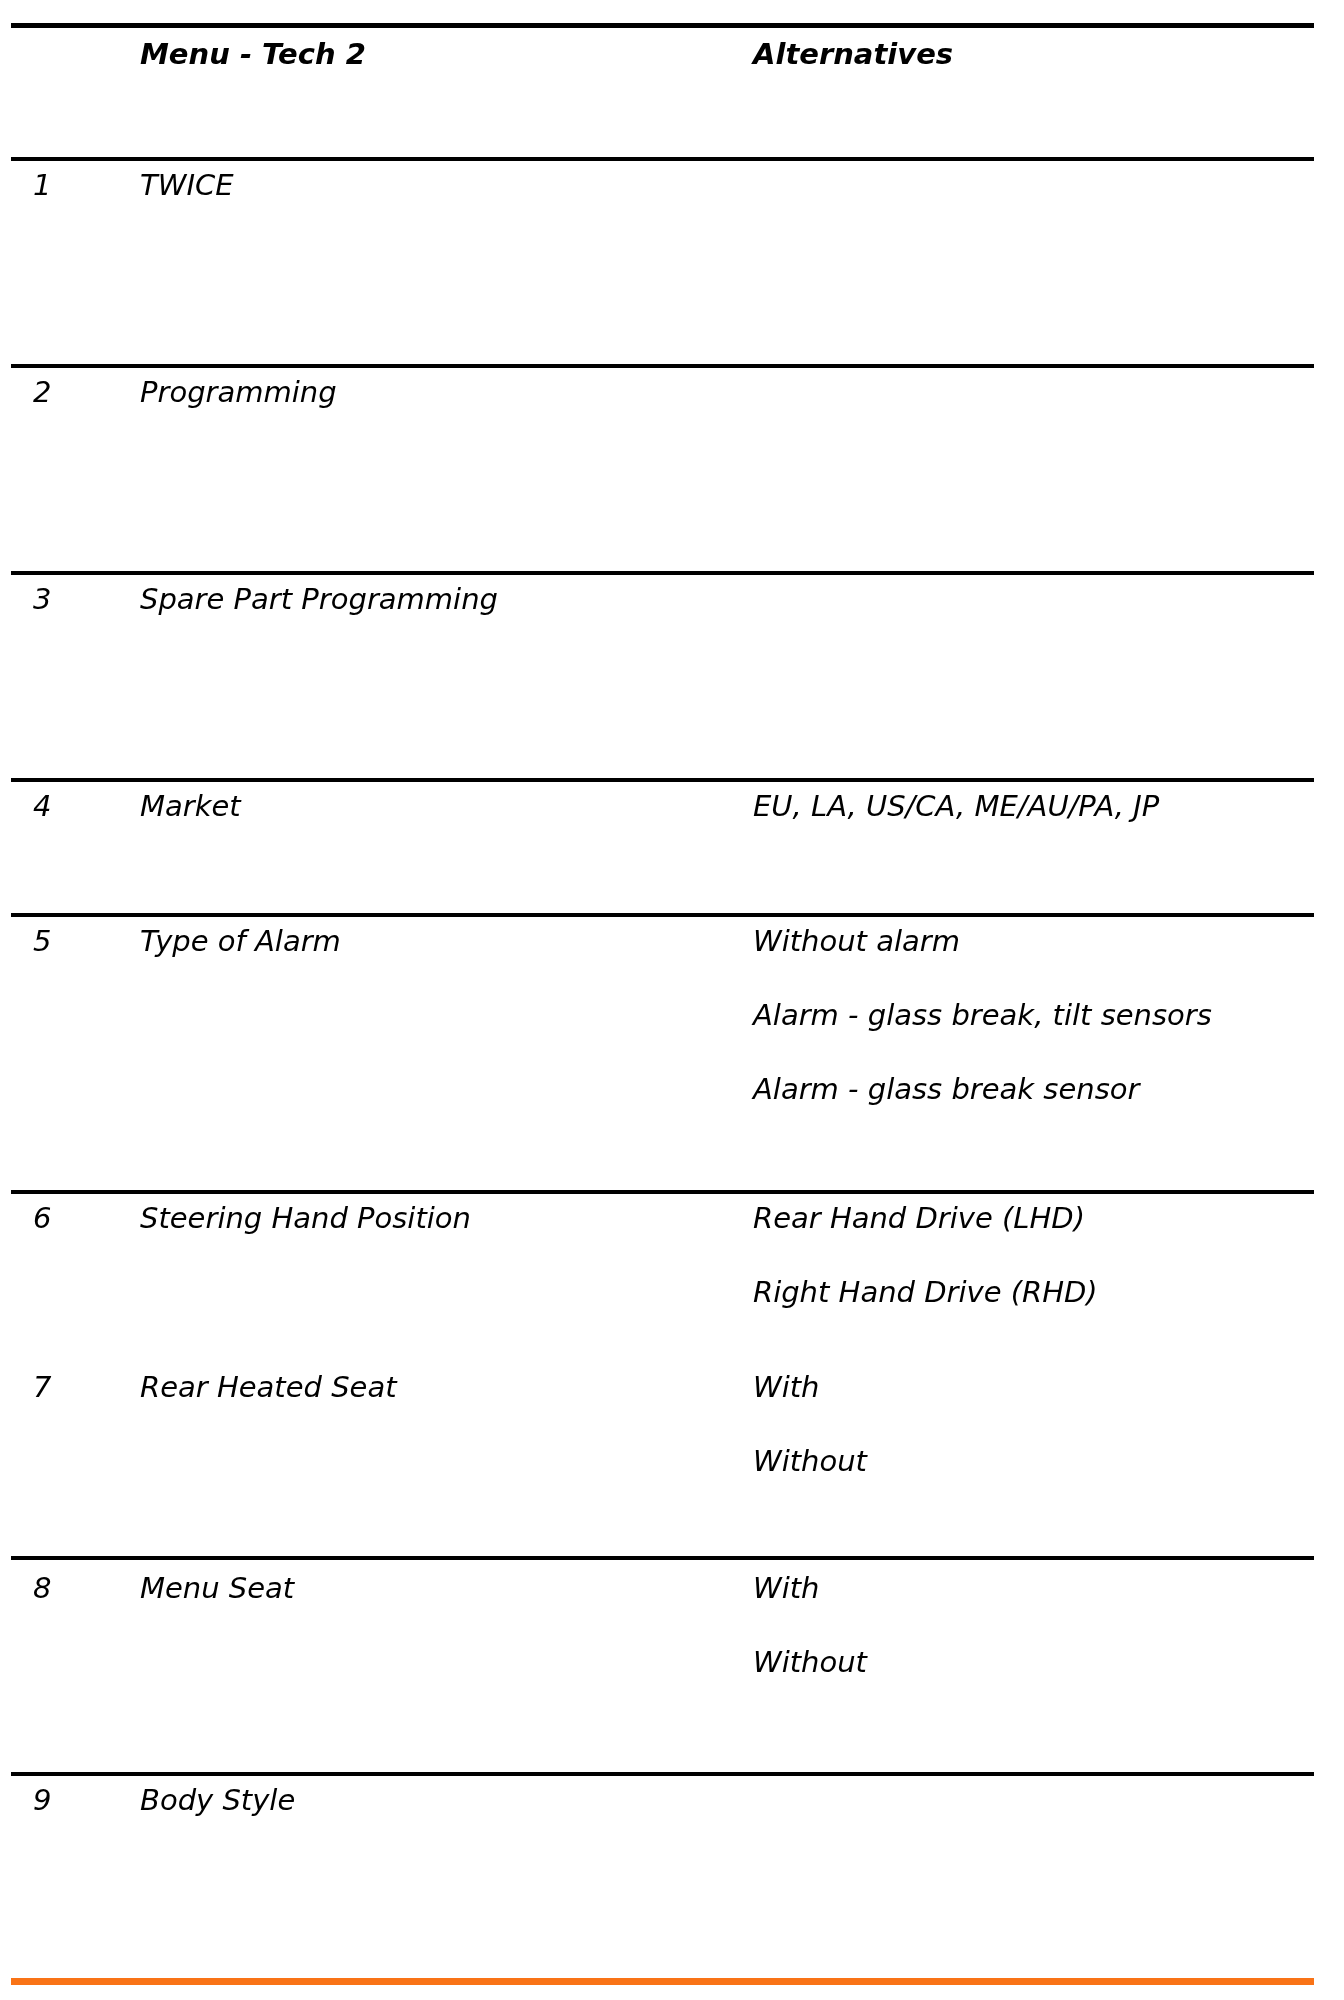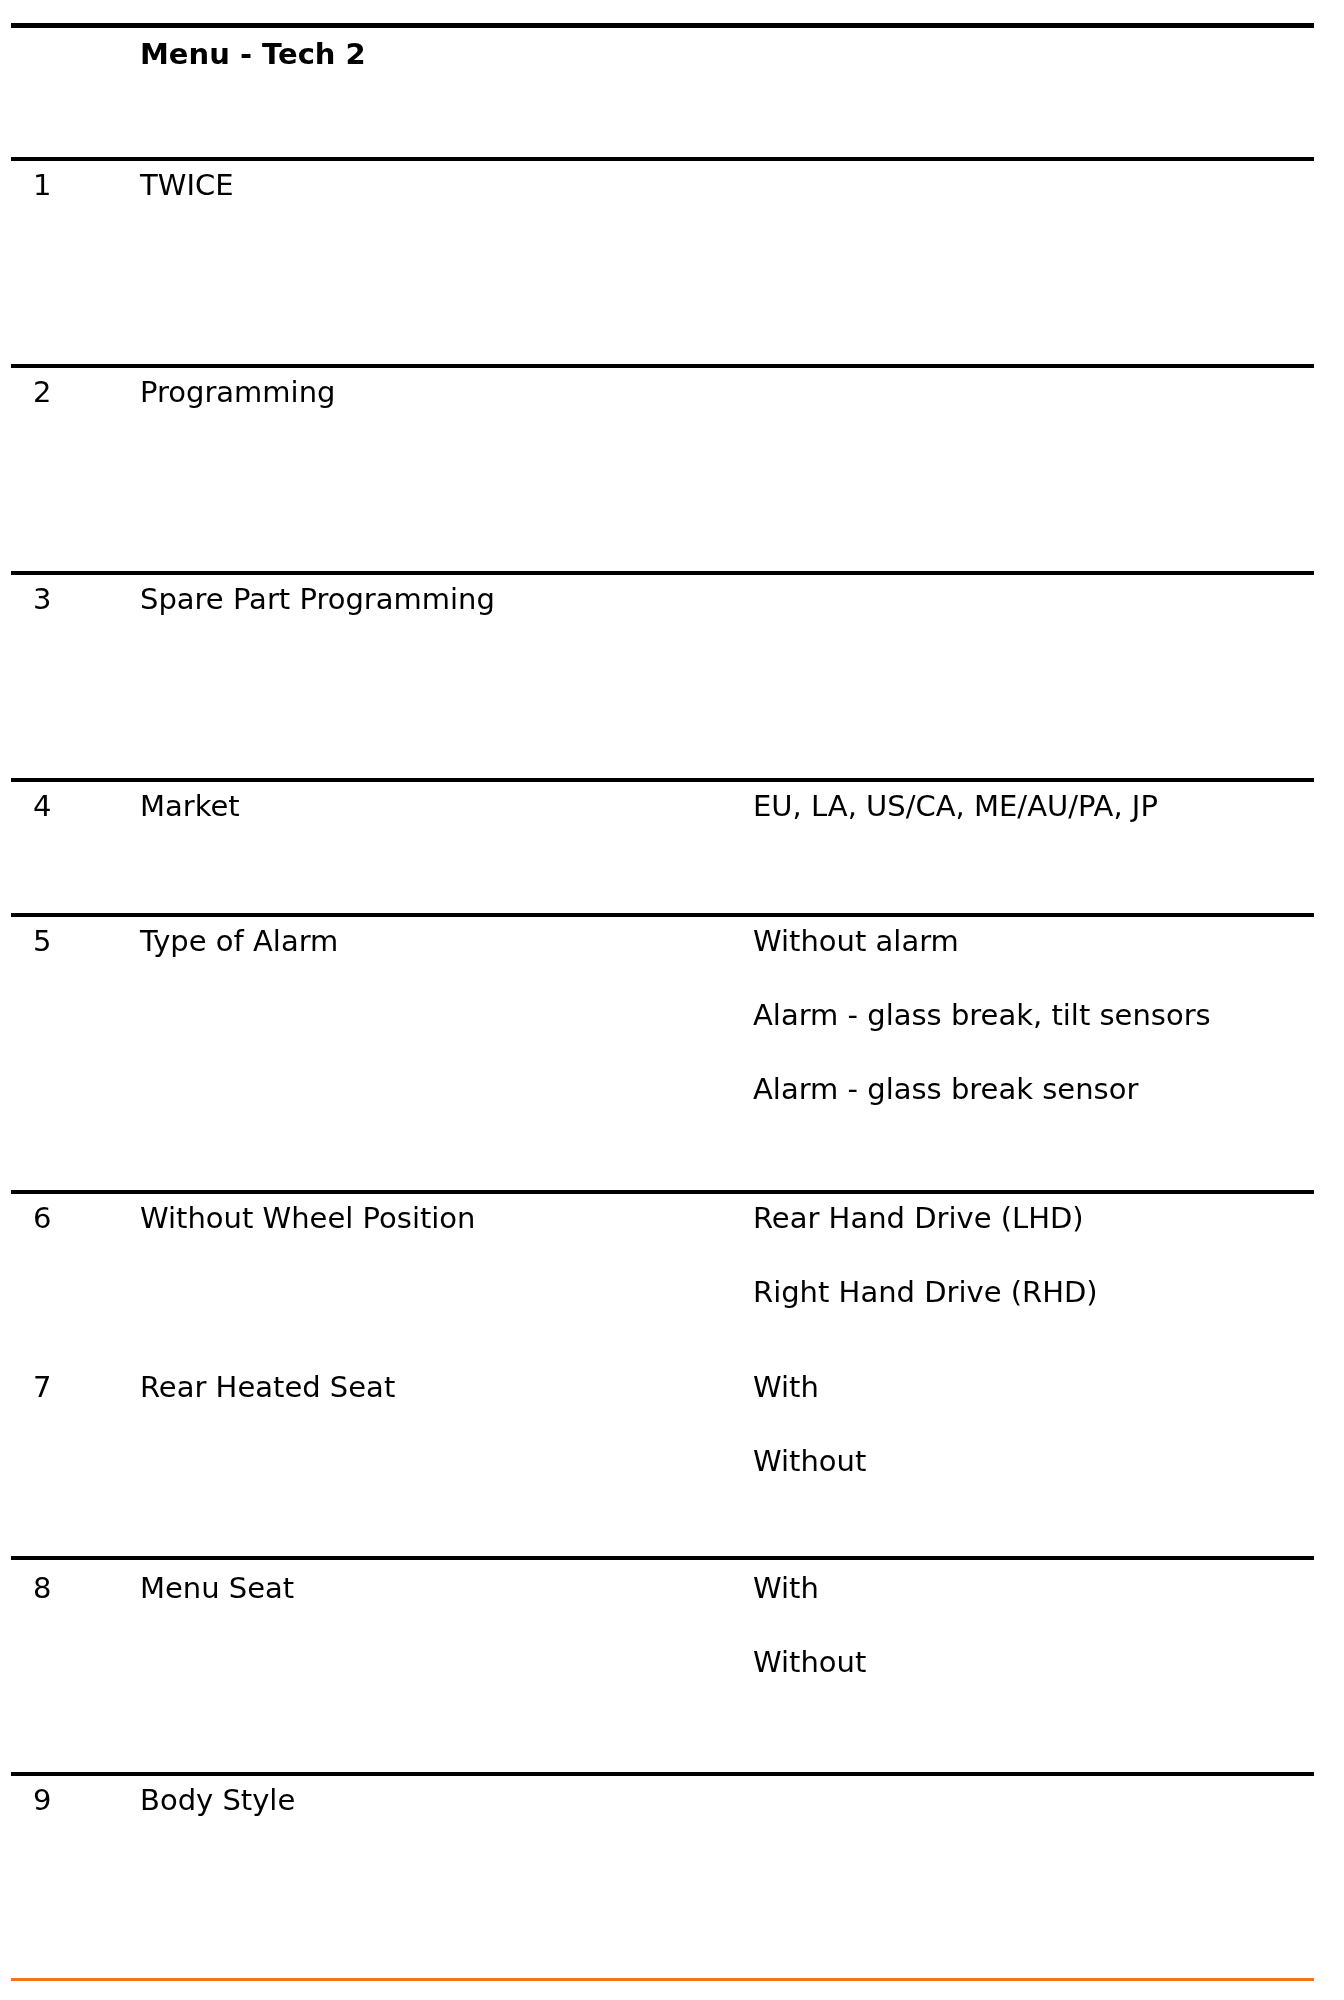--- a/index.html
+++ b/index.html
@@ -9,21 +9,22 @@
     color: #000000;
   }
   body {
     width: 1344px;
     height: 2000px;
     overflow: hidden;
   }
   .doc-table {
     margin: 23px 0 0 11px;
     width: 1303px;
-    border-bottom: 3px solid #f97316;
+    border-bottom: 7px solid #f97316;
+    font-style: italic;
   }
   .row {
     display: grid;
     grid-template-columns: 129px 613px 1fr;
     border-top: 4px solid #000;
     padding-top: 6px;
     font-size: 29px;
     line-height: 37px;
   }
   .row .cell-num { padding-left: 22px; }
@@ -43,20 +44,21 @@
   .r8 { height: 216px; padding-top: 10px; }
   .r9 { height: 206px; }
 </style>
 </head>
 <body>
 
 <div class="doc-table">
 
   <div class="row r-header">
     <div class="cell-menu">Menu - Tech 2</div>
+    <div class="cell-alt">Alternatives</div>
   </div>
 
   <div class="row r1">
     <div class="cell-num">1</div>
     <div class="cell-menu">TWICE</div>
     <div class="cell-alt"></div>
   </div>
 
   <div class="row r2">
     <div class="cell-num">2</div>
@@ -83,21 +85,21 @@
     <div class="cell-menu">Type of Alarm</div>
     <div class="cell-alt">
       <div class="alt-line">Without alarm</div>
       <div class="alt-line">Alarm - glass break, tilt sensors</div>
       <div class="alt-line">Alarm - glass break sensor</div>
     </div>
   </div>
 
   <div class="row r6">
     <div class="cell-num">6</div>
-    <div class="cell-menu">Without Wheel Position</div>
+    <div class="cell-menu">Steering Hand Position</div>
     <div class="cell-alt">
       <div class="alt-line">Rear Hand Drive (LHD)</div>
       <div class="alt-line">Right Hand Drive (RHD)</div>
     </div>
   </div>
 
   <div class="row r7">
     <div class="cell-num">7</div>
     <div class="cell-menu">Rear Heated Seat</div>
     <div class="cell-alt">

